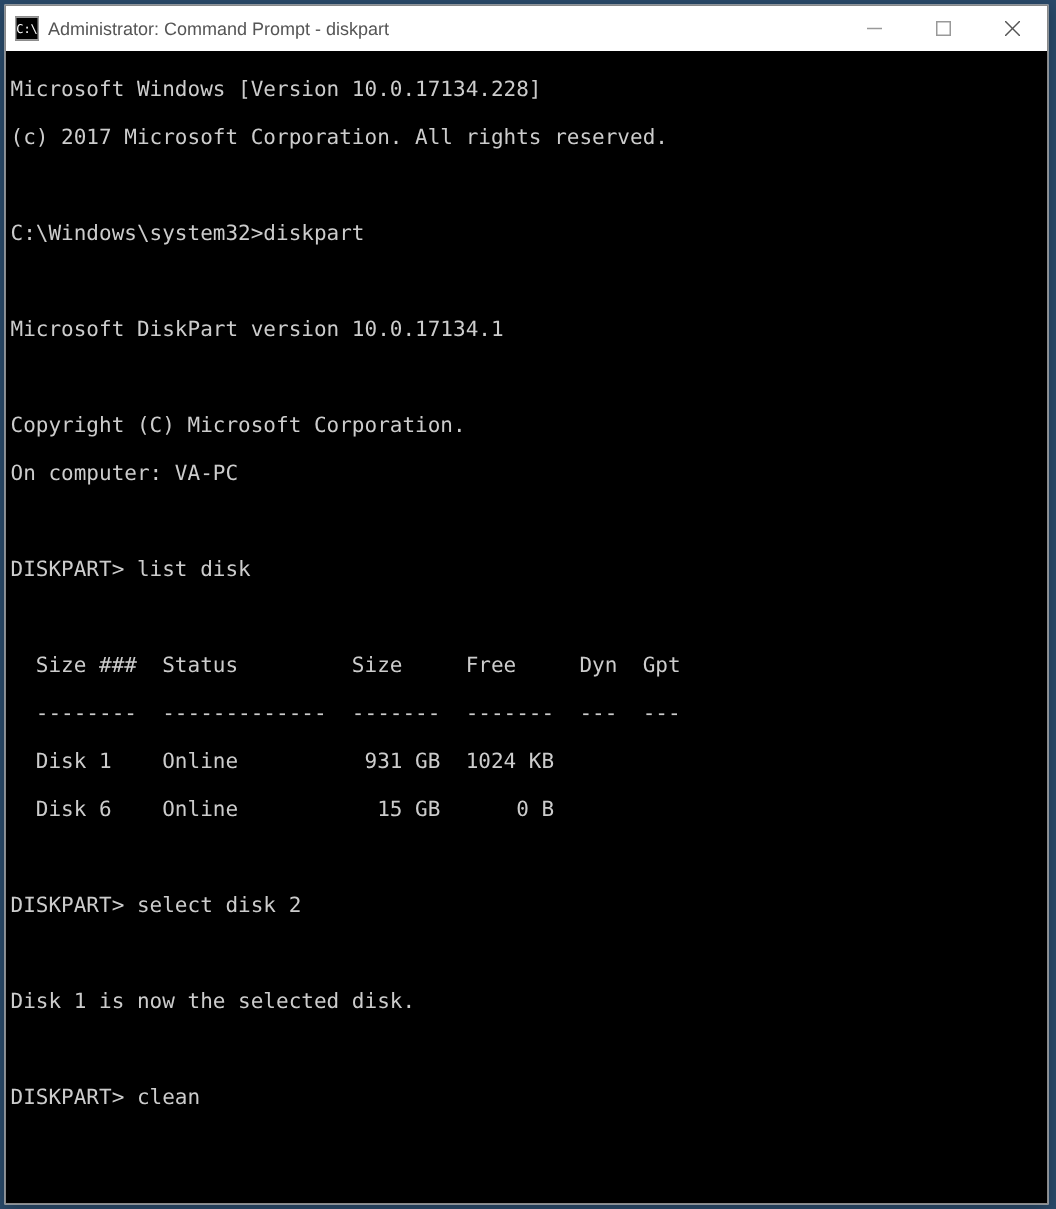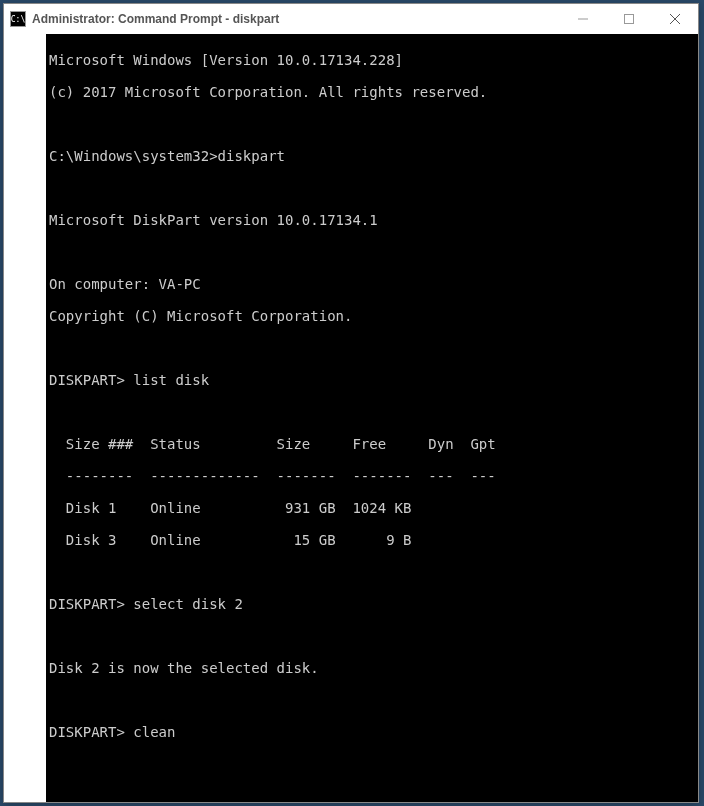--- a/index.html
+++ b/index.html
@@ -42,21 +42,20 @@
       border: 1px solid #999;
       display: flex;
       align-items: center;
       justify-content: center;
       color: white;
       font-size: 8px;
       font-family: Consolas, monospace;
     }
     .titlebar-text {
       flex: 1;
-      font-weight: bold;
     }
     .titlebar-buttons {
       display: flex;
     }
     .titlebar-btn {
       width: 46px;
       height: 30px;
       display: flex;
       align-items: center;
       justify-content: center;
@@ -69,21 +68,20 @@
     .terminal {
       flex: 1;
       background: black;
       color: #cccccc;
       font-family: Consolas, monospace;
       font-size: 14px;
       line-height: 16px;
       padding: 2px 3px;
       white-space: pre;
       overflow: hidden;
-      margin-left: 42px;
     }
     .row {
       display: block;
     }
   </style>
 </head>
 <body>
 
 <div class="window">
   <div class="titlebar">
@@ -109,33 +107,33 @@
     </div>
   </div>
   <div class="terminal">
 <span class="row">Microsoft Windows [Version 10.0.17134.228]</span>
 <span class="row">(c) 2017 Microsoft Corporation. All rights reserved.</span>
 <span class="row"> </span>
 <span class="row">C:\Windows\system32&gt;diskpart</span>
 <span class="row"> </span>
 <span class="row">Microsoft DiskPart version 10.0.17134.1</span>
 <span class="row"> </span>
+<span class="row">Copyright (C) Microsoft Corporation.</span>
 <span class="row">On computer: VA-PC</span>
-<span class="row">Copyright (C) Microsoft Corporation.</span>
 <span class="row"> </span>
 <span class="row">DISKPART&gt; list disk</span>
 <span class="row"> </span>
 <span class="row">  Size ###  Status         Size     Free     Dyn  Gpt</span>
 <span class="row">  --------  -------------  -------  -------  ---  ---</span>
 <span class="row">  Disk 1    Online          931 GB  1024 KB</span>
-<span class="row">  Disk 3    Online           15 GB      9 B</span>
+<span class="row">  Disk 6    Online           15 GB      0 B</span>
 <span class="row"> </span>
 <span class="row">DISKPART&gt; select disk 2</span>
 <span class="row"> </span>
-<span class="row">Disk 2 is now the selected disk.</span>
+<span class="row">Disk 1 is now the selected disk.</span>
 <span class="row"> </span>
 <span class="row">DISKPART&gt; clean</span>
 
 
 
 
 
 
 
 

